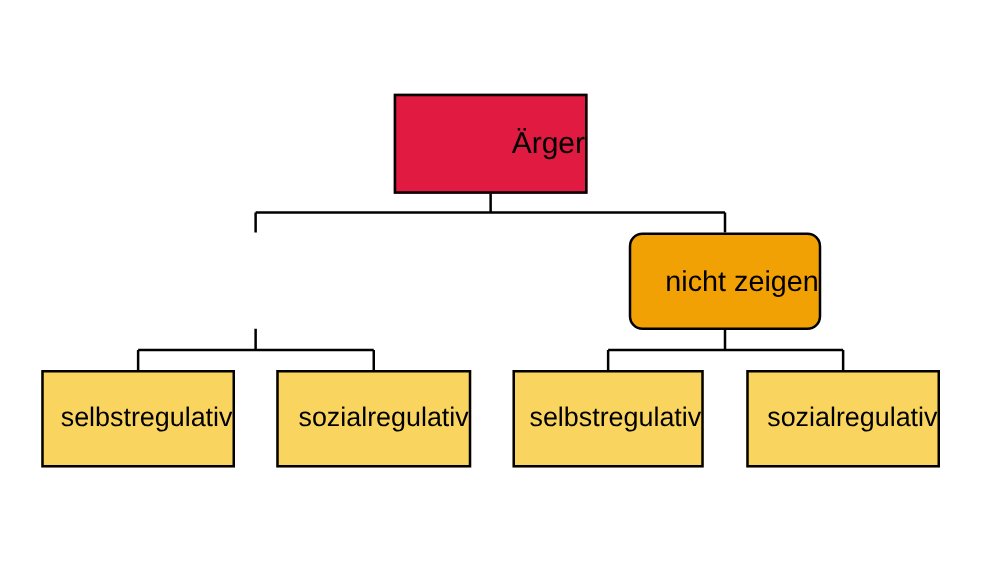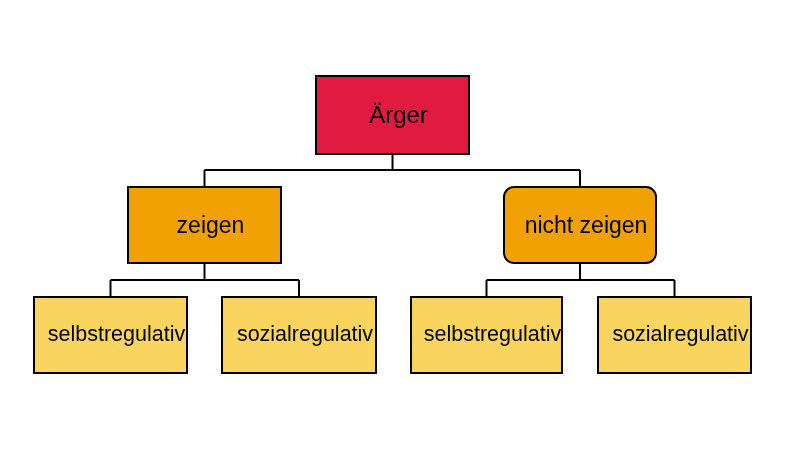--- a/index.html
+++ b/index.html
@@ -18,21 +18,21 @@
     position: absolute;
     left: 0; top: 0;
     width: 800px; height: 450px;
   }
   .node {
     position: absolute;
     border: 2.2px solid #000000;
     box-sizing: border-box;
     display: flex;
     align-items: center;
-    justify-content: center;
+    justify-content: flex-end;
     color: #000000;
     text-align: center;
     white-space: nowrap;
     line-height: 1;
     padding-left: 12px;
   }
   .node-root {
     left: 315px; top: 75px;
     width: 155px; height: 80px;
     font-size: 24px;
@@ -81,23 +81,20 @@
       <path d="M486.5 280 H674.5"></path>
       <path d="M486.5 280 V296"></path>
       <path d="M674.5 280 V296"></path>
     </g>
   </svg>
 
   <div class="node node-root" style="background-color: rgb(224, 26, 64);">
     <span>Ärger</span>
   </div>
 
-  <div class="node node-l2 node-zeigen" style="background-color: rgb(242, 161, 4);">
-    <span>zeigen</span>
-  </div>
 
   <div class="node node-l2 node-nicht-zeigen" style="background-color: rgb(242, 161, 4);">
     <span>nicht zeigen</span>
   </div>
 
   <div class="node node-l3 node-l3-a" style="background-color: rgb(249, 213, 95);">
     <span>selbstregulativ</span>
   </div>
 
   <div class="node node-l3 node-l3-b" style="background-color: rgb(249, 213, 95);">

